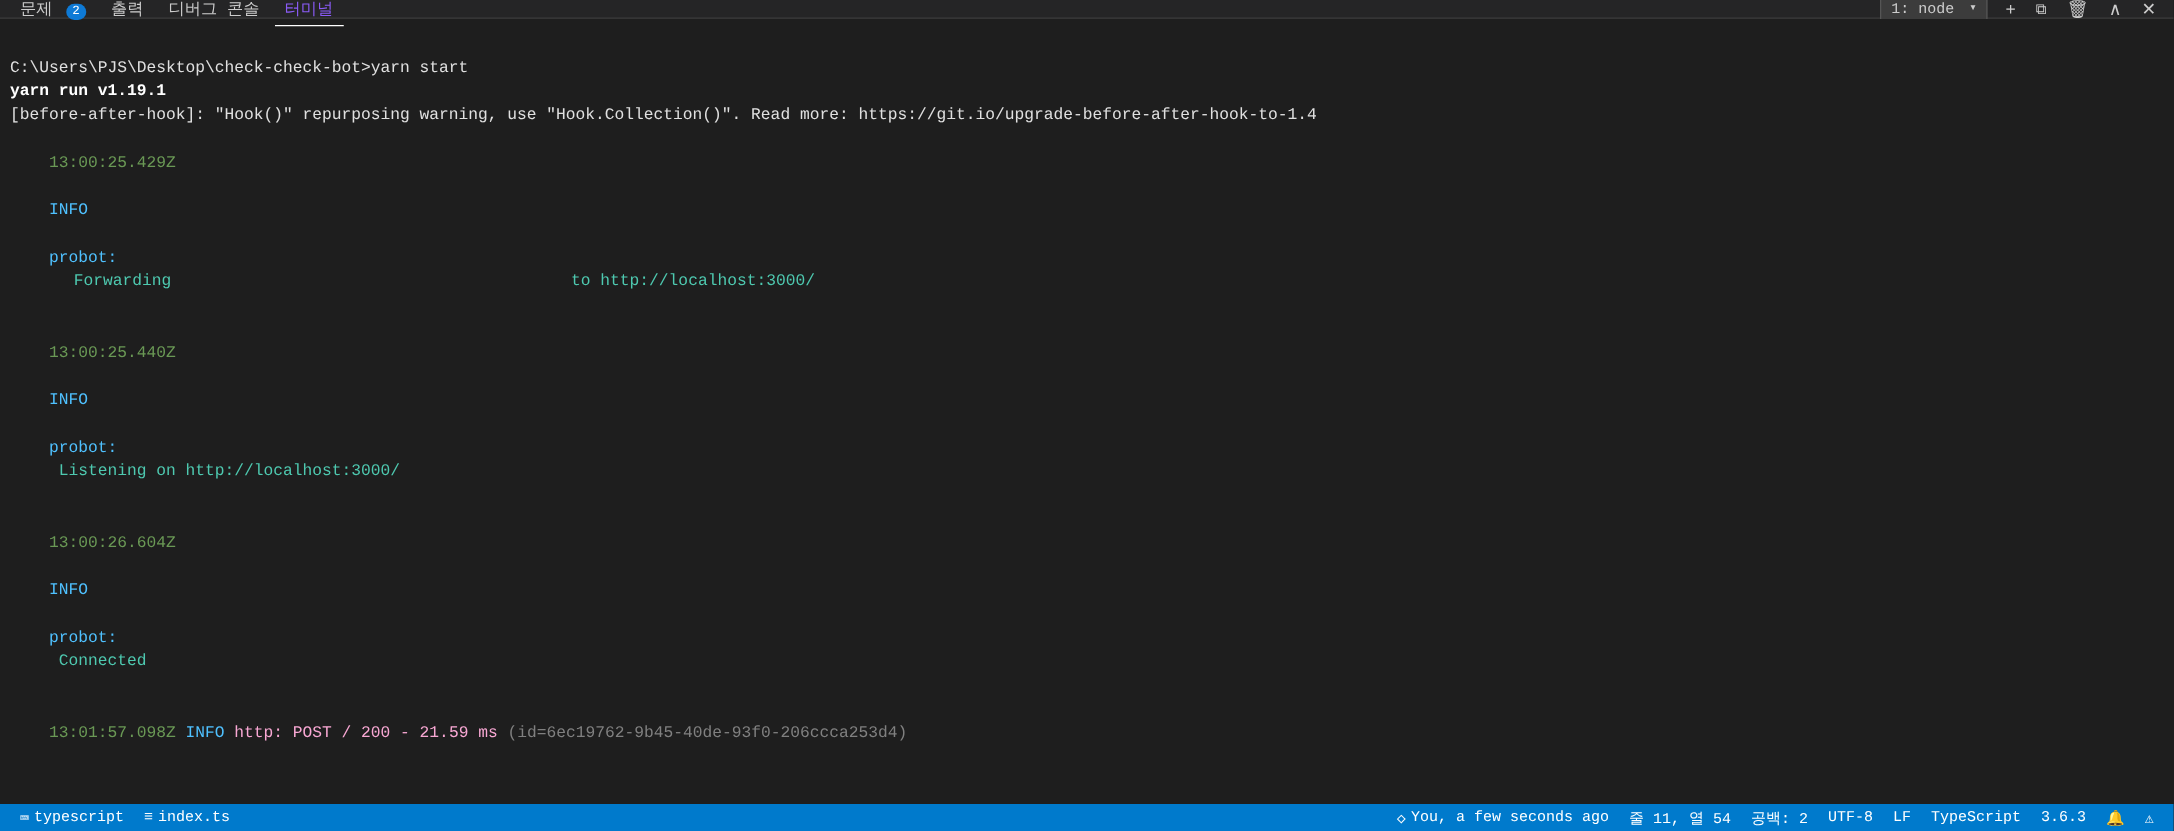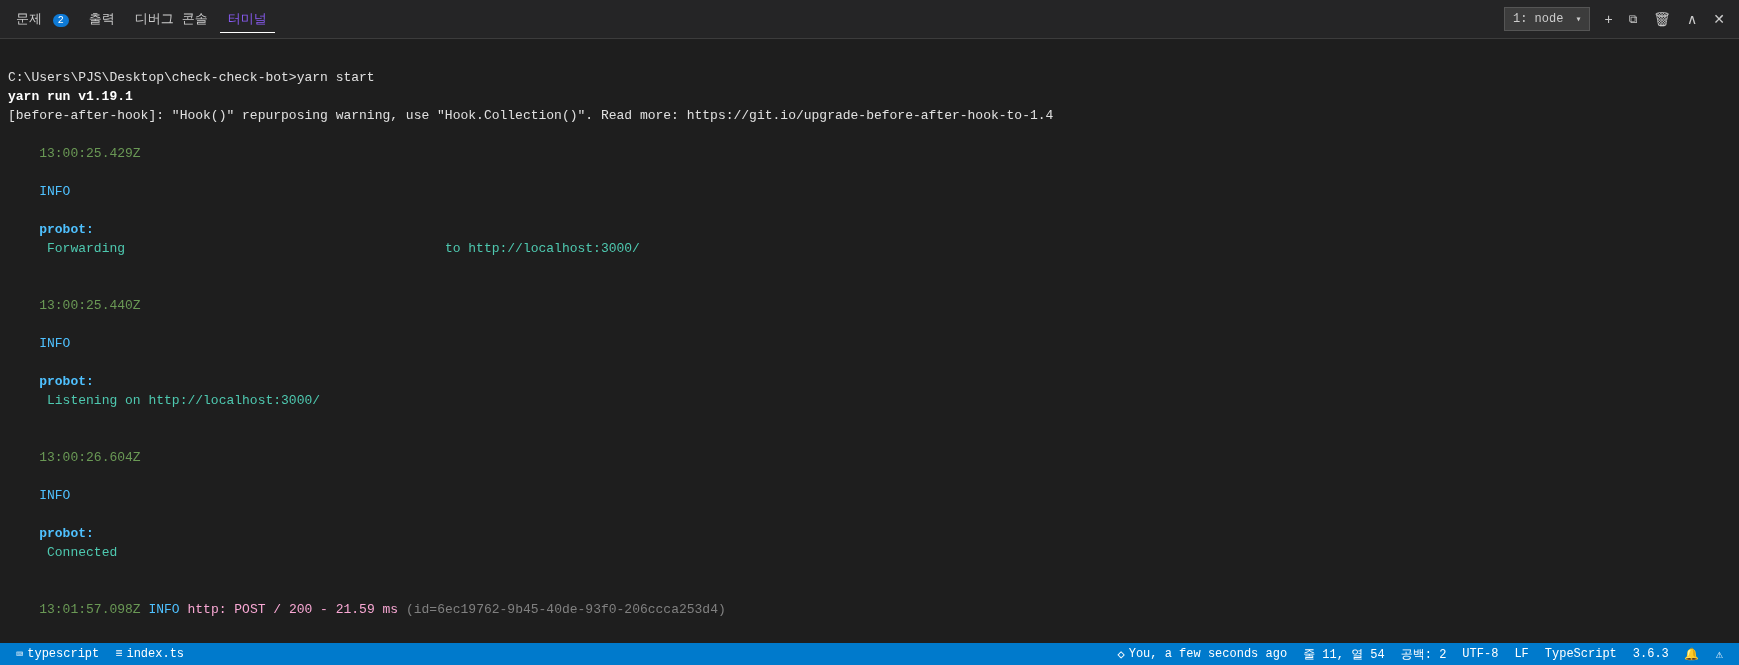--- a/index.html
+++ b/index.html
@@ -13,21 +13,21 @@
       overflow: hidden;
       display: flex;
       flex-direction: column;
     }
 
     
     .menu-bar {
       background: #252526;
       display: flex;
       align-items: center;
-      height: 39px;
+      height: 15px;
       padding: 0 8px;
       gap: 4px;
       border-bottom: 1px solid #3c3c3c;
       flex-shrink: 0;
     }
     .menu-item {
       color: #cccccc;
       padding: 4px 8px;
       font-size: 13px;
       cursor: pointer;
@@ -82,22 +82,22 @@
       line-height: 19px;
     }
 
     
     .line { display: block; white-space: pre; }
     .cmd-line { color: #e0e0e0; margin-top: 23px; }
     .cmd-bold { font-weight: bold; color: #ffffff; }
     .warn-line { color: #e0e0e0; }
     .ts { color: #6a9955; }
     .level-info { color: #4fc1ff; }
-    .probot-label { color: #4fc1ff; font-weight: bold; }
-    .forwarding { color: #4ec9b0; }
+    .probot-label { color: #4fc1ff; font-weight: normal; }
+    .forwarding { color: #4ec9b0; margin-left: 12px; }
     .listening { color: #4ec9b0; }
     .connected { color: #4ec9b0; }
     .http-info { color: #f9a8d4; }
     .http-detail { color: #808080; }
 
     
     .status-bar {
       background: #007acc;
       color: white;
       height: 22px;

